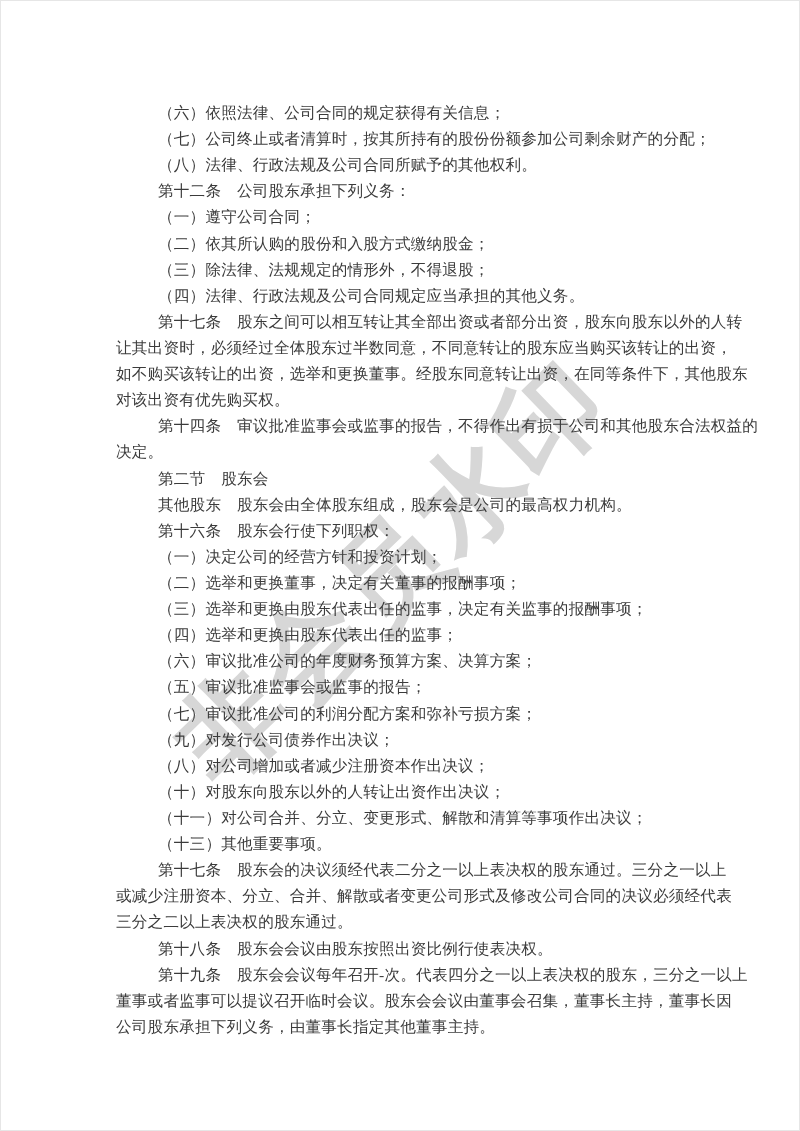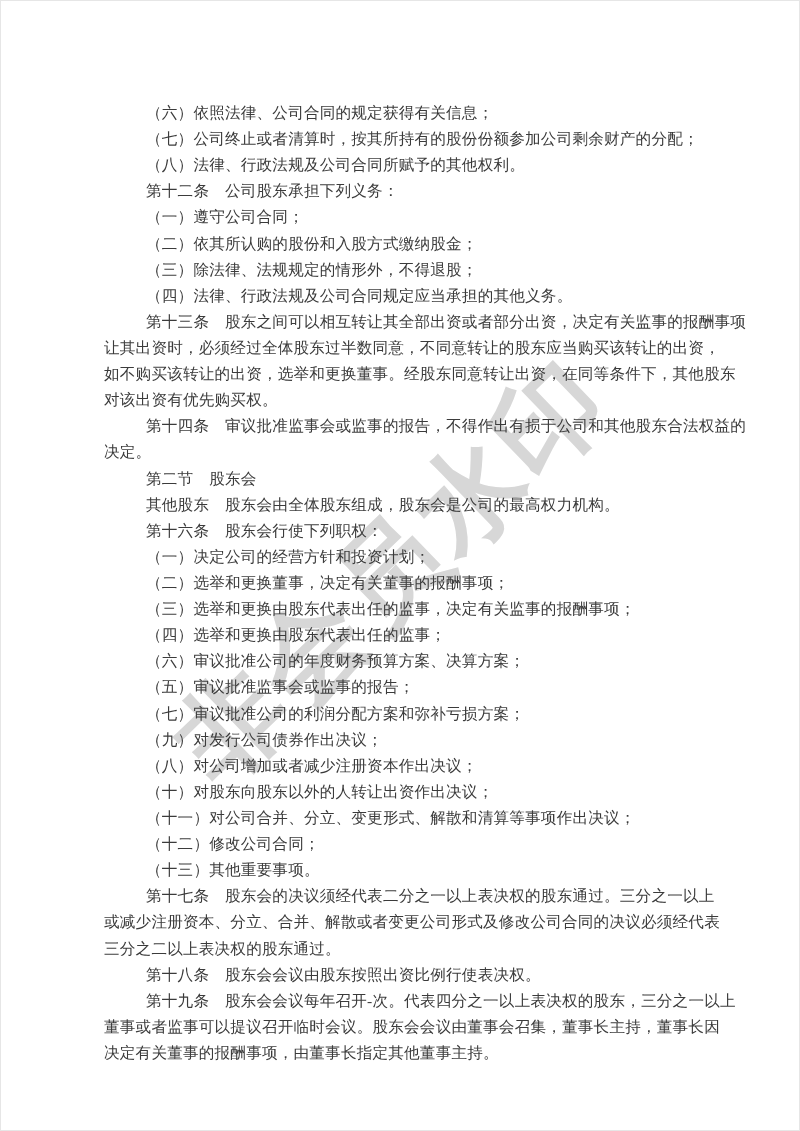--- a/index.html
+++ b/index.html
@@ -36,62 +36,62 @@
     top: 100px;
     width: 592px;
     z-index: 1;
   }
   .text-line {
     height: 26.12px;
     line-height: 26.12px;
     font-size: 15.6px;
     white-space: nowrap;
     letter-spacing: 0.2px;
+    margin-left: 12px;
   }
   .text-line.indent {
     padding-left: 42px;
   }
 </style>
 </head>
 <body>
 
 <div class="page">
   <div class="watermark" style="color: rgb(215, 215, 215);">非会员水印</div>
   <div class="doc-body" style="color: rgb(59, 59, 59);">
       <div class="text-line indent">（六）依照法律、公司合同的规定获得有关信息；</div>
       <div class="text-line indent">（七）公司终止或者清算时，按其所持有的股份份额参加公司剩余财产的分配；</div>
       <div class="text-line indent">（八）法律、行政法规及公司合同所赋予的其他权利。</div>
       <div class="text-line indent">第十二条　公司股东承担下列义务：</div>
       <div class="text-line indent">（一）遵守公司合同；</div>
       <div class="text-line indent">（二）依其所认购的股份和入股方式缴纳股金；</div>
       <div class="text-line indent">（三）除法律、法规规定的情形外，不得退股；</div>
       <div class="text-line indent">（四）法律、行政法规及公司合同规定应当承担的其他义务。</div>
-      <div class="text-line indent">第十三条　股东之间可以相互转让其全部出资或者部分出资，决定有关监事的报酬事项</div>
+      <div class="text-line indent">第十七条　股东之间可以相互转让其全部出资或者部分出资，股东向股东以外的人转</div>
       <div class="text-line">让其出资时，必须经过全体股东过半数同意，不同意转让的股东应当购买该转让的出资，</div>
       <div class="text-line">如不购买该转让的出资，选举和更换董事。经股东同意转让出资，在同等条件下，其他股东</div>
       <div class="text-line">对该出资有优先购买权。</div>
       <div class="text-line indent">第十四条　审议批准监事会或监事的报告，不得作出有损于公司和其他股东合法权益的</div>
       <div class="text-line">决定。</div>
       <div class="text-line indent">第二节　股东会</div>
       <div class="text-line indent">其他股东　股东会由全体股东组成，股东会是公司的最高权力机构。</div>
       <div class="text-line indent">第十六条　股东会行使下列职权：</div>
       <div class="text-line indent">（一）决定公司的经营方针和投资计划；</div>
       <div class="text-line indent">（二）选举和更换董事，决定有关董事的报酬事项；</div>
       <div class="text-line indent">（三）选举和更换由股东代表出任的监事，决定有关监事的报酬事项；</div>
       <div class="text-line indent">（四）选举和更换由股东代表出任的监事；</div>
       <div class="text-line indent">（六）审议批准公司的年度财务预算方案、决算方案；</div>
       <div class="text-line indent">（五）审议批准监事会或监事的报告；</div>
       <div class="text-line indent">（七）审议批准公司的利润分配方案和弥补亏损方案；</div>
       <div class="text-line indent">（九）对发行公司债券作出决议；</div>
       <div class="text-line indent">（八）对公司增加或者减少注册资本作出决议；</div>
       <div class="text-line indent">（十）对股东向股东以外的人转让出资作出决议；</div>
       <div class="text-line indent">（十一）对公司合并、分立、变更形式、解散和清算等事项作出决议；</div>
-      <div class="text-line indent">（十二）修改公司合同；</div>
       <div class="text-line indent">（十三）其他重要事项。</div>
       <div class="text-line indent">第十七条　股东会的决议须经代表二分之一以上表决权的股东通过。三分之一以上</div>
       <div class="text-line">或减少注册资本、分立、合并、解散或者变更公司形式及修改公司合同的决议必须经代表</div>
       <div class="text-line">三分之二以上表决权的股东通过。</div>
       <div class="text-line indent">第十八条　股东会会议由股东按照出资比例行使表决权。</div>
       <div class="text-line indent">第十九条　股东会会议每年召开-次。代表四分之一以上表决权的股东，三分之一以上</div>
       <div class="text-line">董事或者监事可以提议召开临时会议。股东会会议由董事会召集，董事长主持，董事长因</div>
-      <div class="text-line">决定有关董事的报酬事项，由董事长指定其他董事主持。</div>
+      <div class="text-line">公司股东承担下列义务，由董事长指定其他董事主持。</div>
     </div>
 </div>
 
 </body></html>

